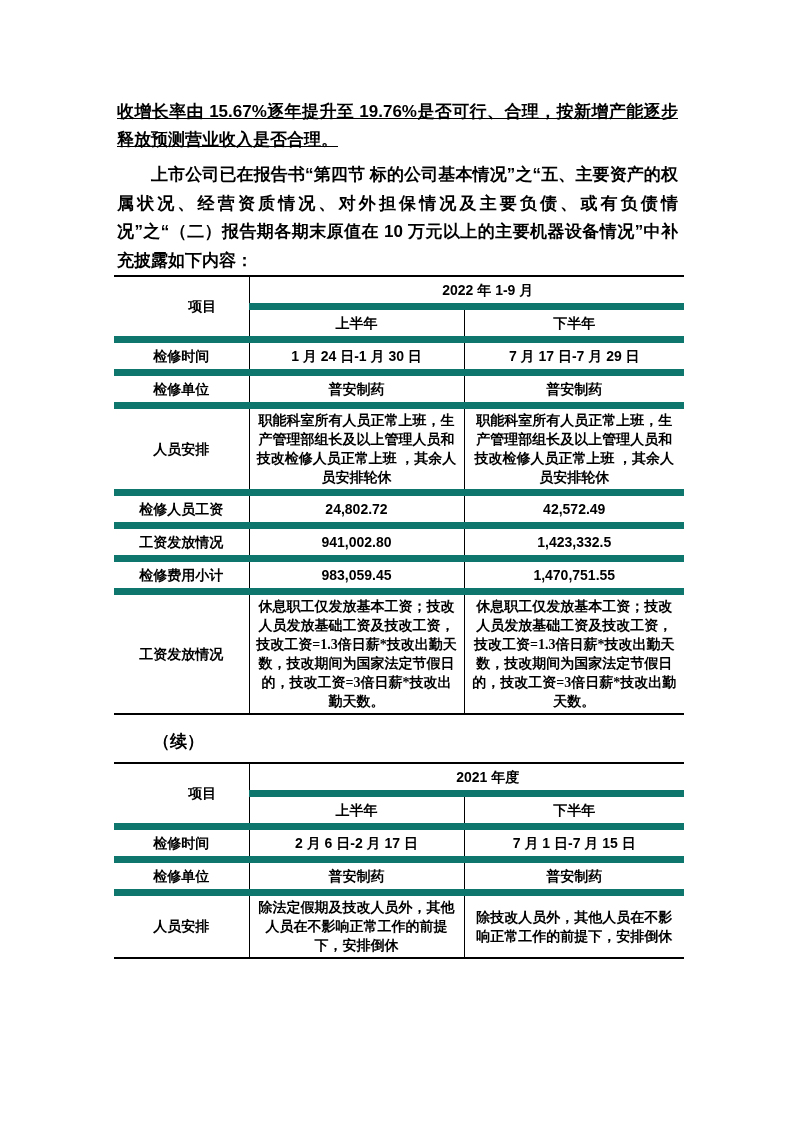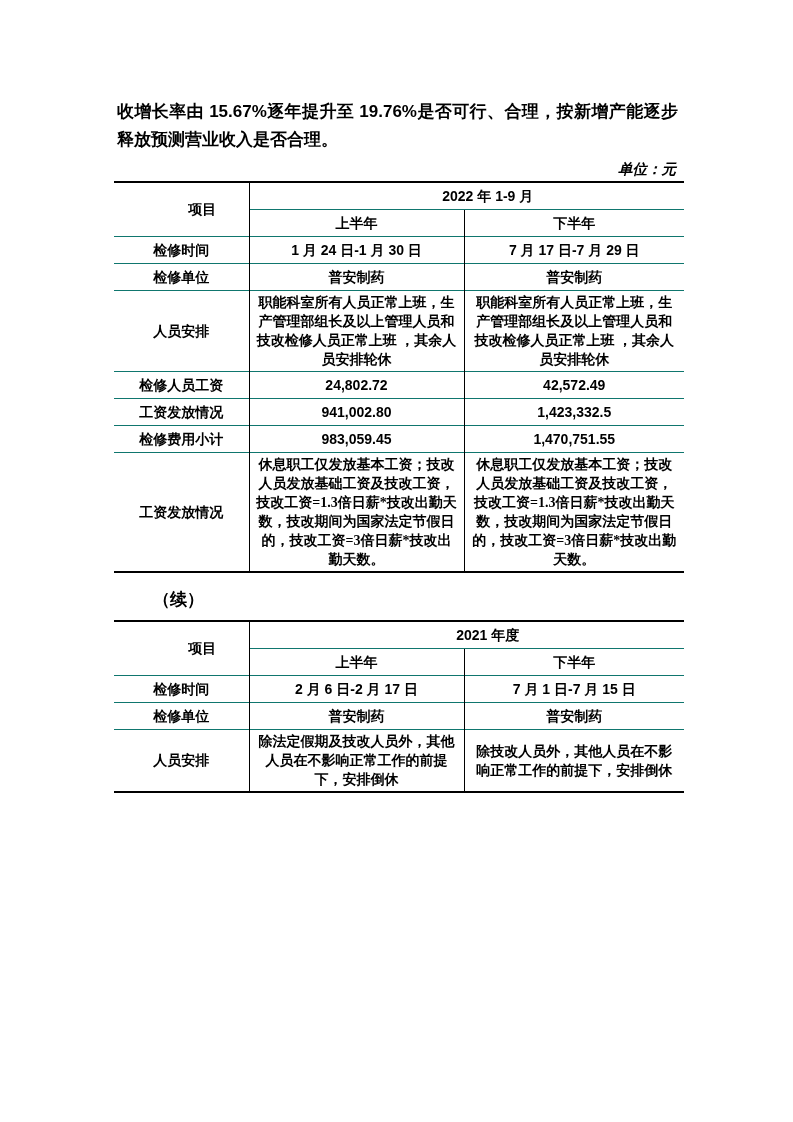--- a/index.html
+++ b/index.html
@@ -2,58 +2,58 @@
 <html><head>
 <meta charset="utf-8">
 <style>
   html,body{margin:0;padding:0;}
   body{
     width:793px;height:1122px;background:#ffffff;color:#000;
     font-family:"Liberation Sans",sans-serif;position:relative;overflow:hidden;
   }
   .content{padding:98px 115px 0 117px;}
 
-  .intro{font-weight:bold;font-size:17px;line-height:28px;text-align:justify;margin:0;}
+  .intro{font-weight:bold;font-size:17px;line-height:28px;text-align:justify;margin:0;text-decoration:underline;}
   .heading{font-weight:bold;font-size:17px;line-height:30px;margin:9px 0 0 0;padding-left:36px;}
   .para{font-weight:bold;font-size:17px;line-height:28.5px;margin:7px 0 0 0;text-indent:2em;text-align:justify;}
   .quote{font-family:"Liberation Serif",serif;font-style:italic;font-weight:bold;
          font-size:16.5px;line-height:29px;margin:12px 0 0 0;text-indent:2em;text-align:justify;}
   .unit{font-family:"Liberation Serif",serif;font-style:italic;font-weight:bold;
         font-size:14.5px;text-align:right;margin:6px 0 2px 0;padding-right:2px;}
 
   table.doc{
     border-collapse:collapse;table-layout:fixed;width:570px;margin-left:-3px;
     border-top:2.5px solid #000;border-bottom:2.5px solid #000;
     font-family:"Liberation Serif",serif;font-weight:bold;font-size:14px;
   }
   table.doc td{
-    border-left:1px solid #000;border-top:1px solid #0f766e;
+    border-left:1px solid #000;border-top:7px solid #0f766e;
     padding:2px 6px;text-align:center;vertical-align:middle;line-height:19px;
   }
   table.doc td.col1{border-left:none;}
   table.doc tr.first td{border-top:none;padding-left:48px;}
   table.doc tr.sl td{height:22px;}
   td.num{text-align:right;padding-right:9px;font-family:"Liberation Sans",sans-serif;}
   td.date{font-family:"Liberation Sans",sans-serif;}
   td.just{text-align:justify;padding:3px 8px;margin-top:20px;}
   col.c1{width:135px;}col.c2{width:215px;}col.c3{width:220px;}
 
   .continued{font-weight:bold;font-size:17px;margin:15px 0 9px 0;padding-left:36px;}
 </style>
 </head>
 <body>
 
 <div class="content">
 
   <p class="intro">收增长率由 15.67%逐年提升至 19.76%是否可行、合理，按新增产能逐步释放预测营业收入是否合理。</p>
 
 
+  <p class="para">上市公司已在报告书“第四节 标的公司基本情况”之“五、主要资产的权属状况、经营资质情况、对外担保情况及主要负债、或有负债情况”之“（二）报告期各期末原值在 10 万元以上的主要机器设备情况”中补充披露如下内容：</p>
 
 
-  <div class="unit">单位：元</div>
 
   <table class="doc">
     <colgroup>
         <col class="c1">
         <col class="c2">
         <col class="c3">
       </colgroup>
     <tbody>
         <tr class="first sl">
       <td class="col1" rowspan="2">项目</td>

